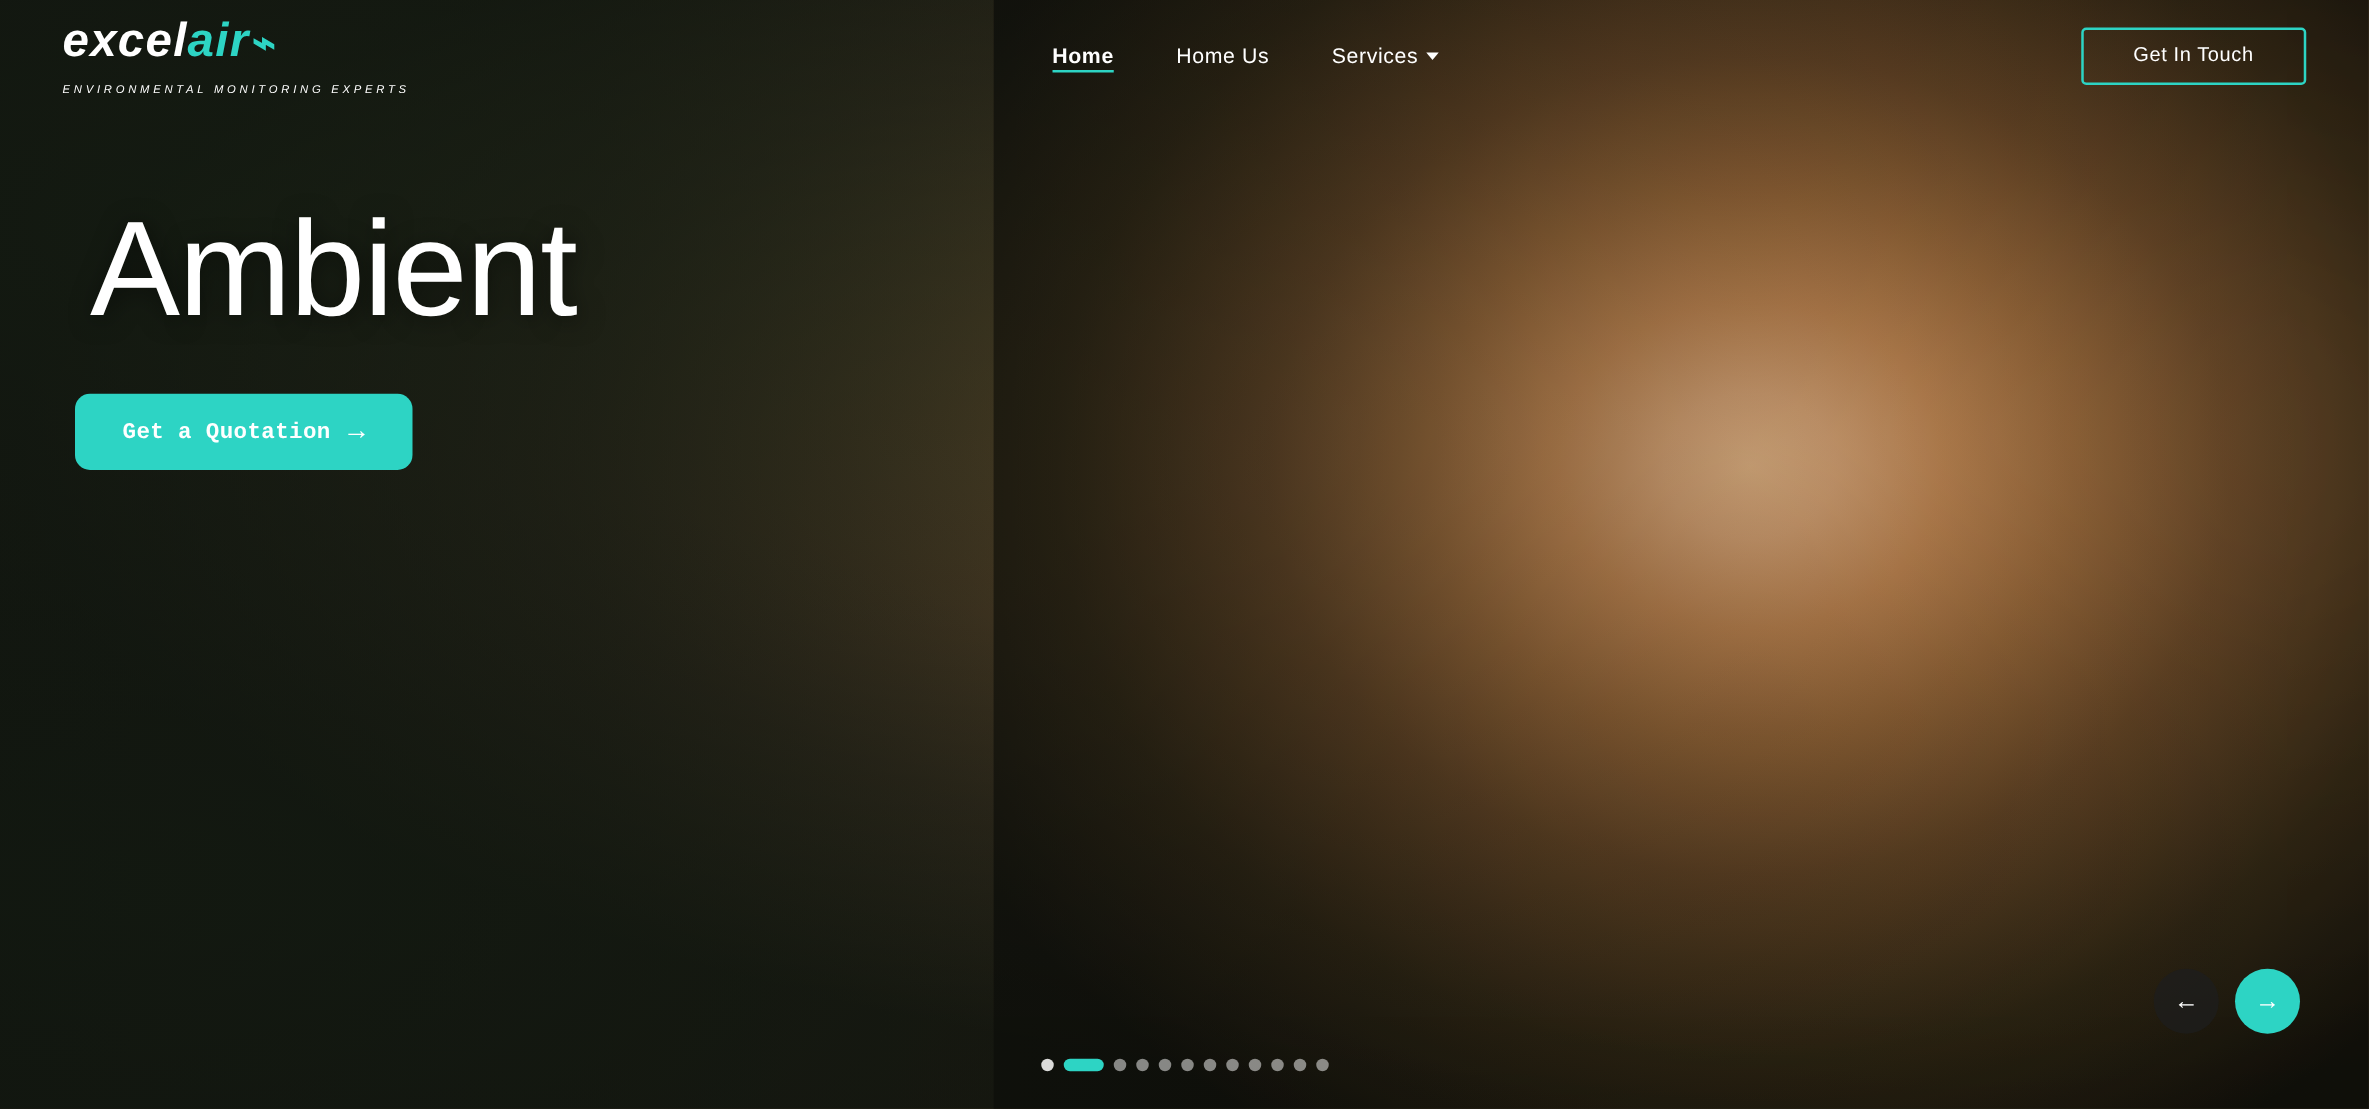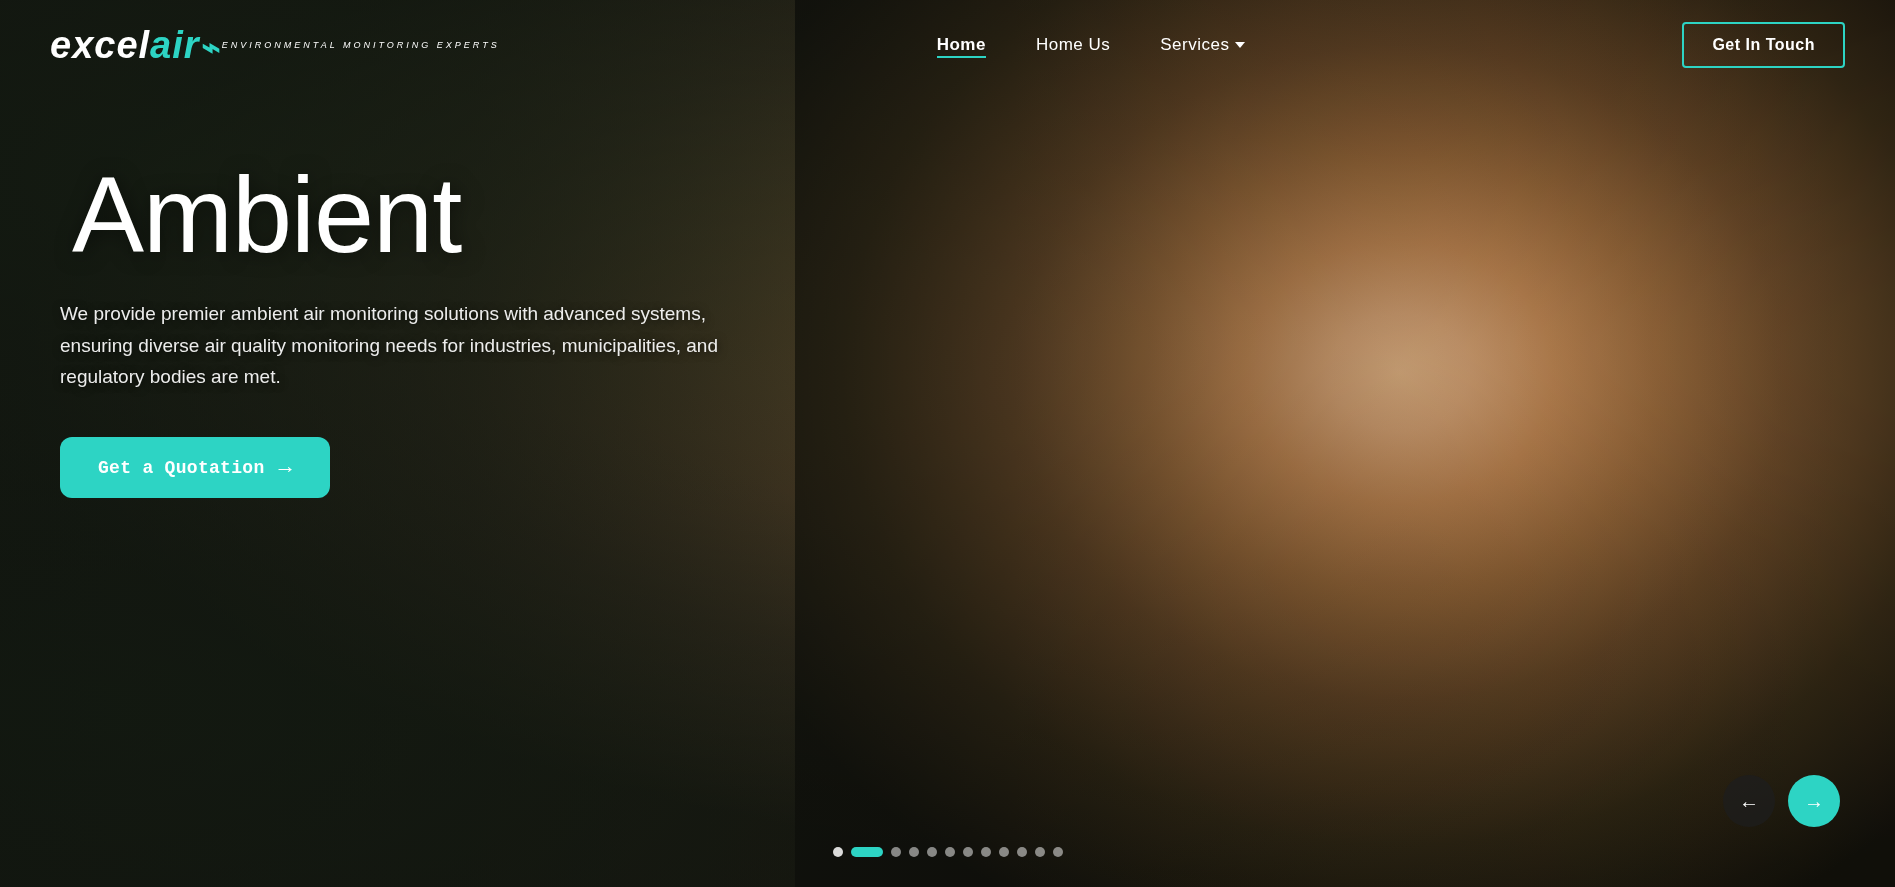--- a/index.html
+++ b/index.html
@@ -91,20 +91,21 @@
       height: 90px;
       display: flex;
       align-items: center;
       justify-content: space-between;
       padding: 0 50px;
       z-index: 100;
     }
 
     .logo-area {
       display: flex;
+      flex-direction: column;
       align-items: flex-start;
     }
 
     .logo-text {
       font-size: 38px;
       font-weight: 700;
       letter-spacing: 1px;
       line-height: 1;
     }
 
@@ -168,23 +169,23 @@
       border-left: 5px solid transparent;
       border-right: 5px solid transparent;
       border-top: 6px solid #ffffff;
       display: inline-block;
     }
 
     .get-in-touch-btn {
       border: 2px solid #2dd4c4;
       color: #ffffff;
       background: transparent;
-      padding: 12px 28px;
+      padding: 12px 40px;
       font-size: 16px;
-      font-weight: 700;
+      font-weight: 400;
       border-radius: 4px;
       cursor: pointer;
       letter-spacing: 0.5px;
       white-space: nowrap;
     }
 
     
     .hero-content {
       position: absolute;
       top: 160px;
@@ -330,21 +331,20 @@
       </li>
     </ul>
 
     <button class="get-in-touch-btn">Get In Touch</button>
   </nav>
 
   <div class="hero-content">
     <h1 class="hero-title">
       <span>Ambient</span><br>
     </h1>
-    <p class="hero-description">We provide premier ambient air monitoring solutions with advanced systems, ensuring diverse air quality monitoring needs for industries, municipalities, and regulatory bodies are met.</p>
     <button class="cta-button">
       <span>Get a Quotation</span>
       <span class="arrow-right">→</span>
     </button>
   </div>
 
   <div class="slider-dots">
     <div class="dot white"></div>
     <div class="dot active"></div>
     <div class="dot"></div>

